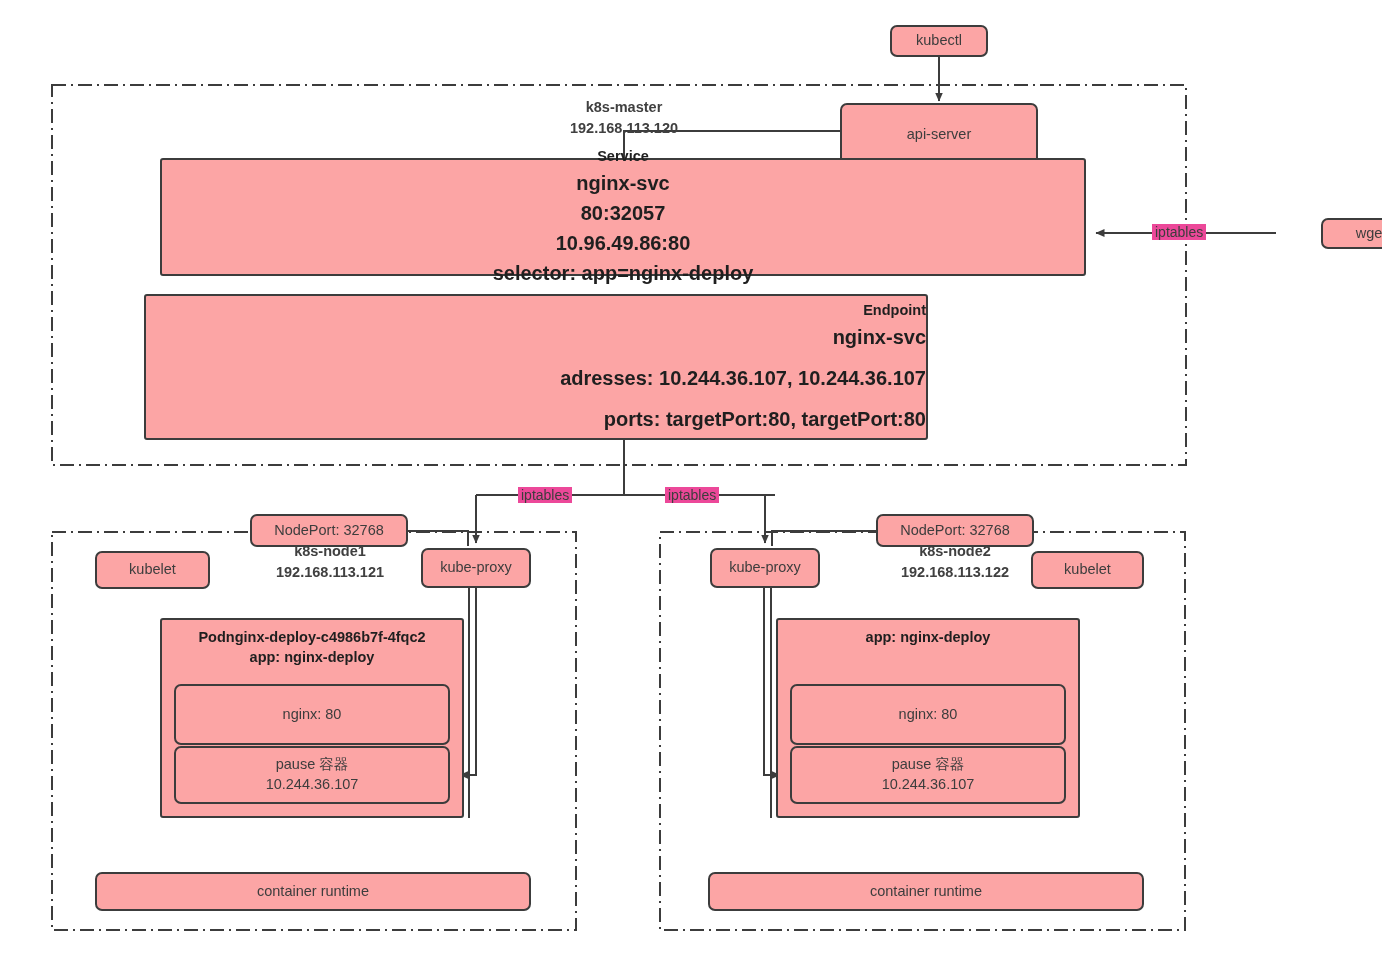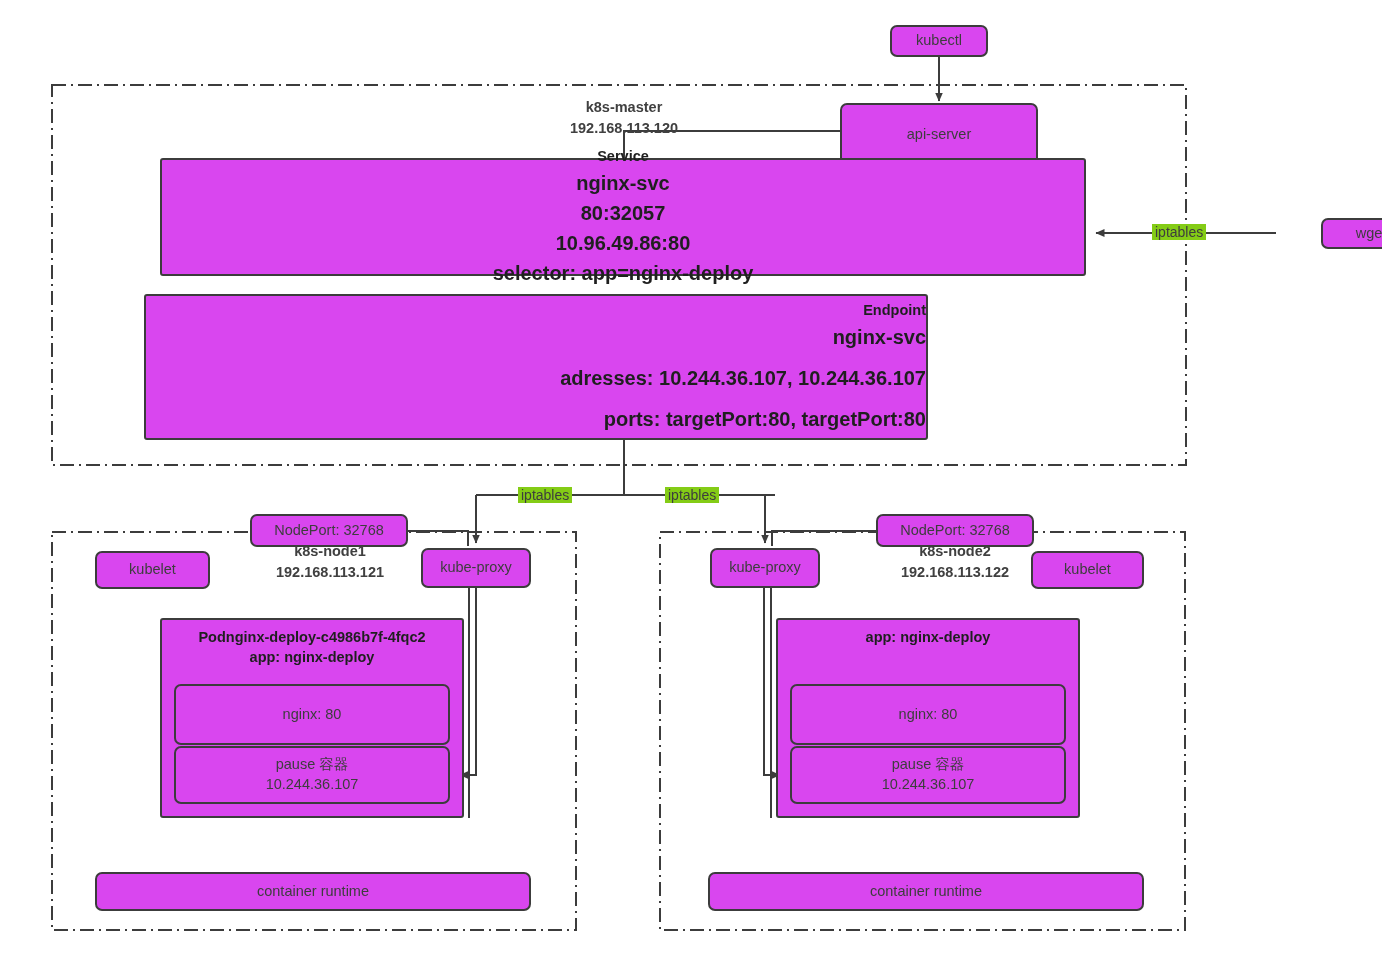--- a/index.html
+++ b/index.html
@@ -22,21 +22,21 @@
   svg#wires {
     position: absolute;
     left: 0; top: 0;
     width: 1382px; height: 958px;
     pointer-events: none;
   }
   .box {
     position: absolute;
     border: 2px solid #3c3c3c;
     border-radius: 7px;
-    background: #d946ef;
+    background: #fca5a5;
     display: flex;
     flex-direction: column;
     align-items: center;
     justify-content: center;
     text-align: center;
     font-size: 14.5px;
     color: #3d3d3d;
     line-height: 1.35;
   }
   .box.sharp { border-radius: 3px; }
@@ -46,21 +46,21 @@
     font-size: 14.5px;
     color: #404040;
     text-align: center;
     line-height: 1.45;
     white-space: nowrap;
   }
   .edge-label {
     position: absolute;
     font-size: 14px;
     color: #3d3d3d;
-    background: #84cc16;
+    background: #ec4899;
     padding: 0 3px;
     white-space: nowrap;
     text-align: center;
   }
   .svc-title {
     font-weight: bold;
     font-size: 14.5px;
     color: #1f1f1f;
     line-height: 1.5;
   }

